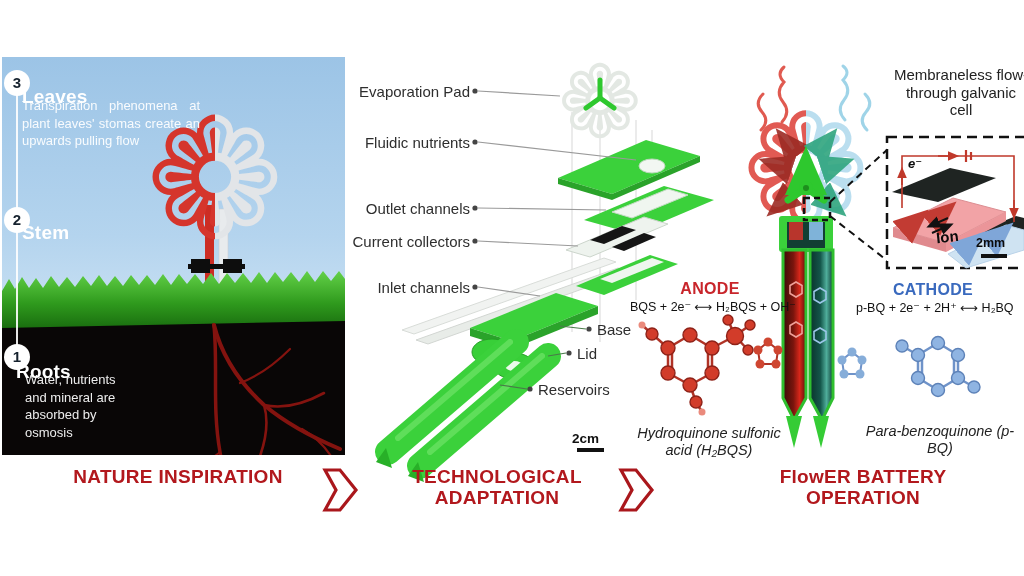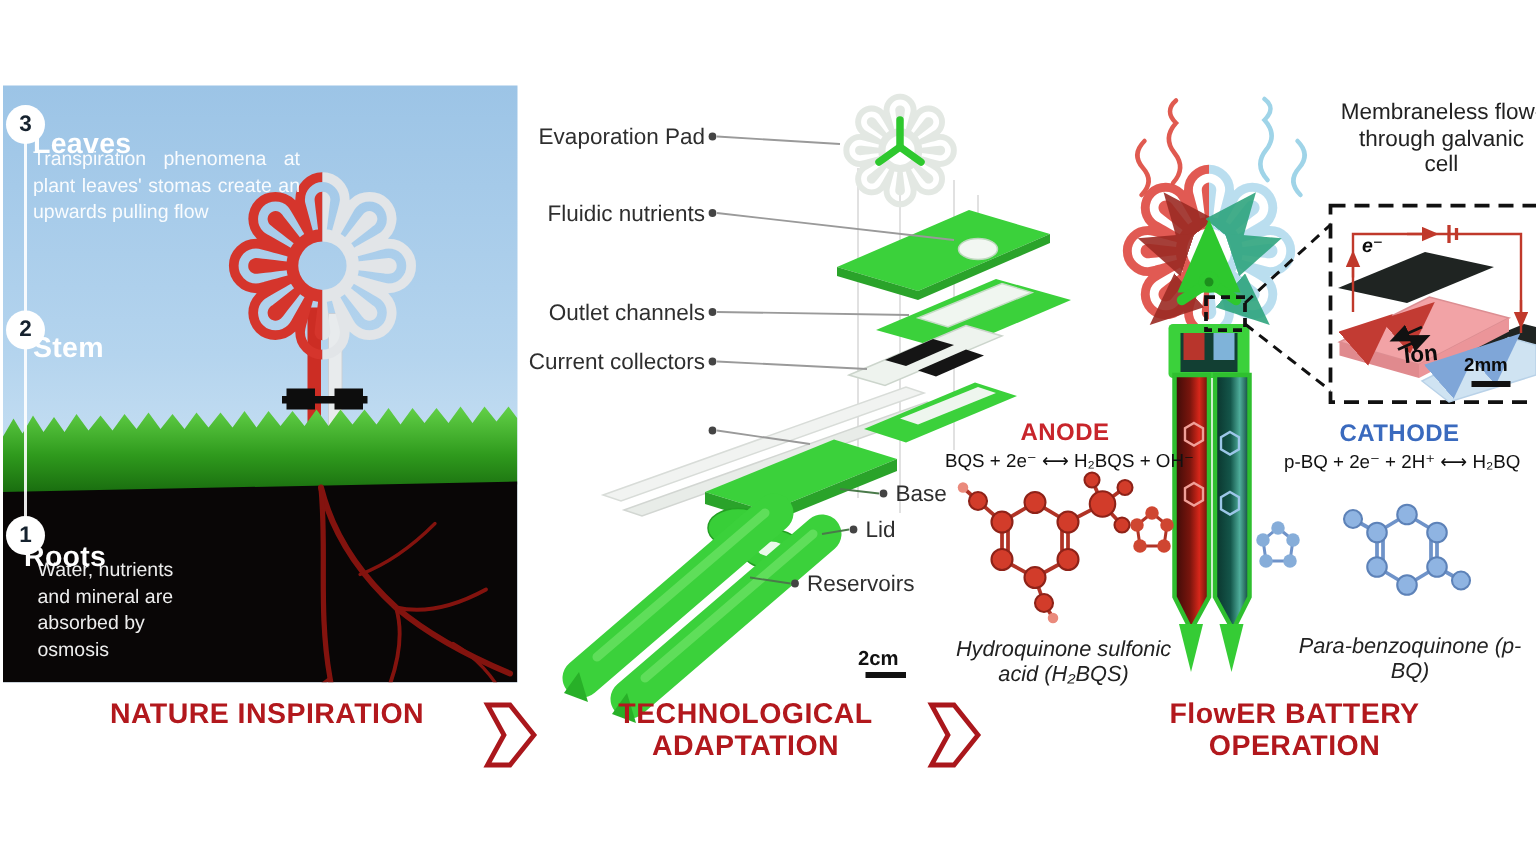--- a/index.html
+++ b/index.html
@@ -394,20 +394,21 @@
     <g fill="#fff" stroke="#aa171c" stroke-width="3.2" stroke-linejoin="miter">
       <path d="M325,470 L340,470 L356,490 L340,510 L325,510 L336,490 Z"></path>
       <path d="M621,470 L636,470 L652,490 L636,510 L621,510 L632,490 Z"></path>
     </g>
   </svg>
 
   <div class="lbl right mid-lbl" style="left:330px;top:83px;width:140px">Evaporation Pad</div>
   <div class="lbl right mid-lbl" style="left:330px;top:134px;width:140px">Fluidic nutrients</div>
   <div class="lbl right mid-lbl" style="left:330px;top:200px;width:140px">Outlet channels</div>
   <div class="lbl right mid-lbl" style="left:330px;top:233px;width:140px">Current collectors</div>
+  <div class="lbl right mid-lbl" style="left:330px;top:279px;width:140px">Inlet channels</div>
   <div class="lbl mid-lbl" style="left:597px;top:321px">Base</div>
   <div class="lbl mid-lbl" style="left:577px;top:345px">Lid</div>
   <div class="lbl mid-lbl" style="left:538px;top:381px">Reservoirs</div>
   <div class="lbl scalebar" style="left:572px;top:430px;width:36px">2cm</div>
 
   <div class="cell-title">Membraneless flow-through galvanic cell</div>
   <div class="inset-txt" style="left:908px;top:156px;font-size:13px;font-weight:bold;font-style:italic">e⁻</div>
   <div class="inset-txt" style="left:936px;top:228px;font-size:15px;font-weight:bold;transform:rotate(-6deg)">Ion</div>
   <div class="inset-txt" style="left:976px;top:236px;font-size:12.5px;font-weight:bold">2mm</div>
 

